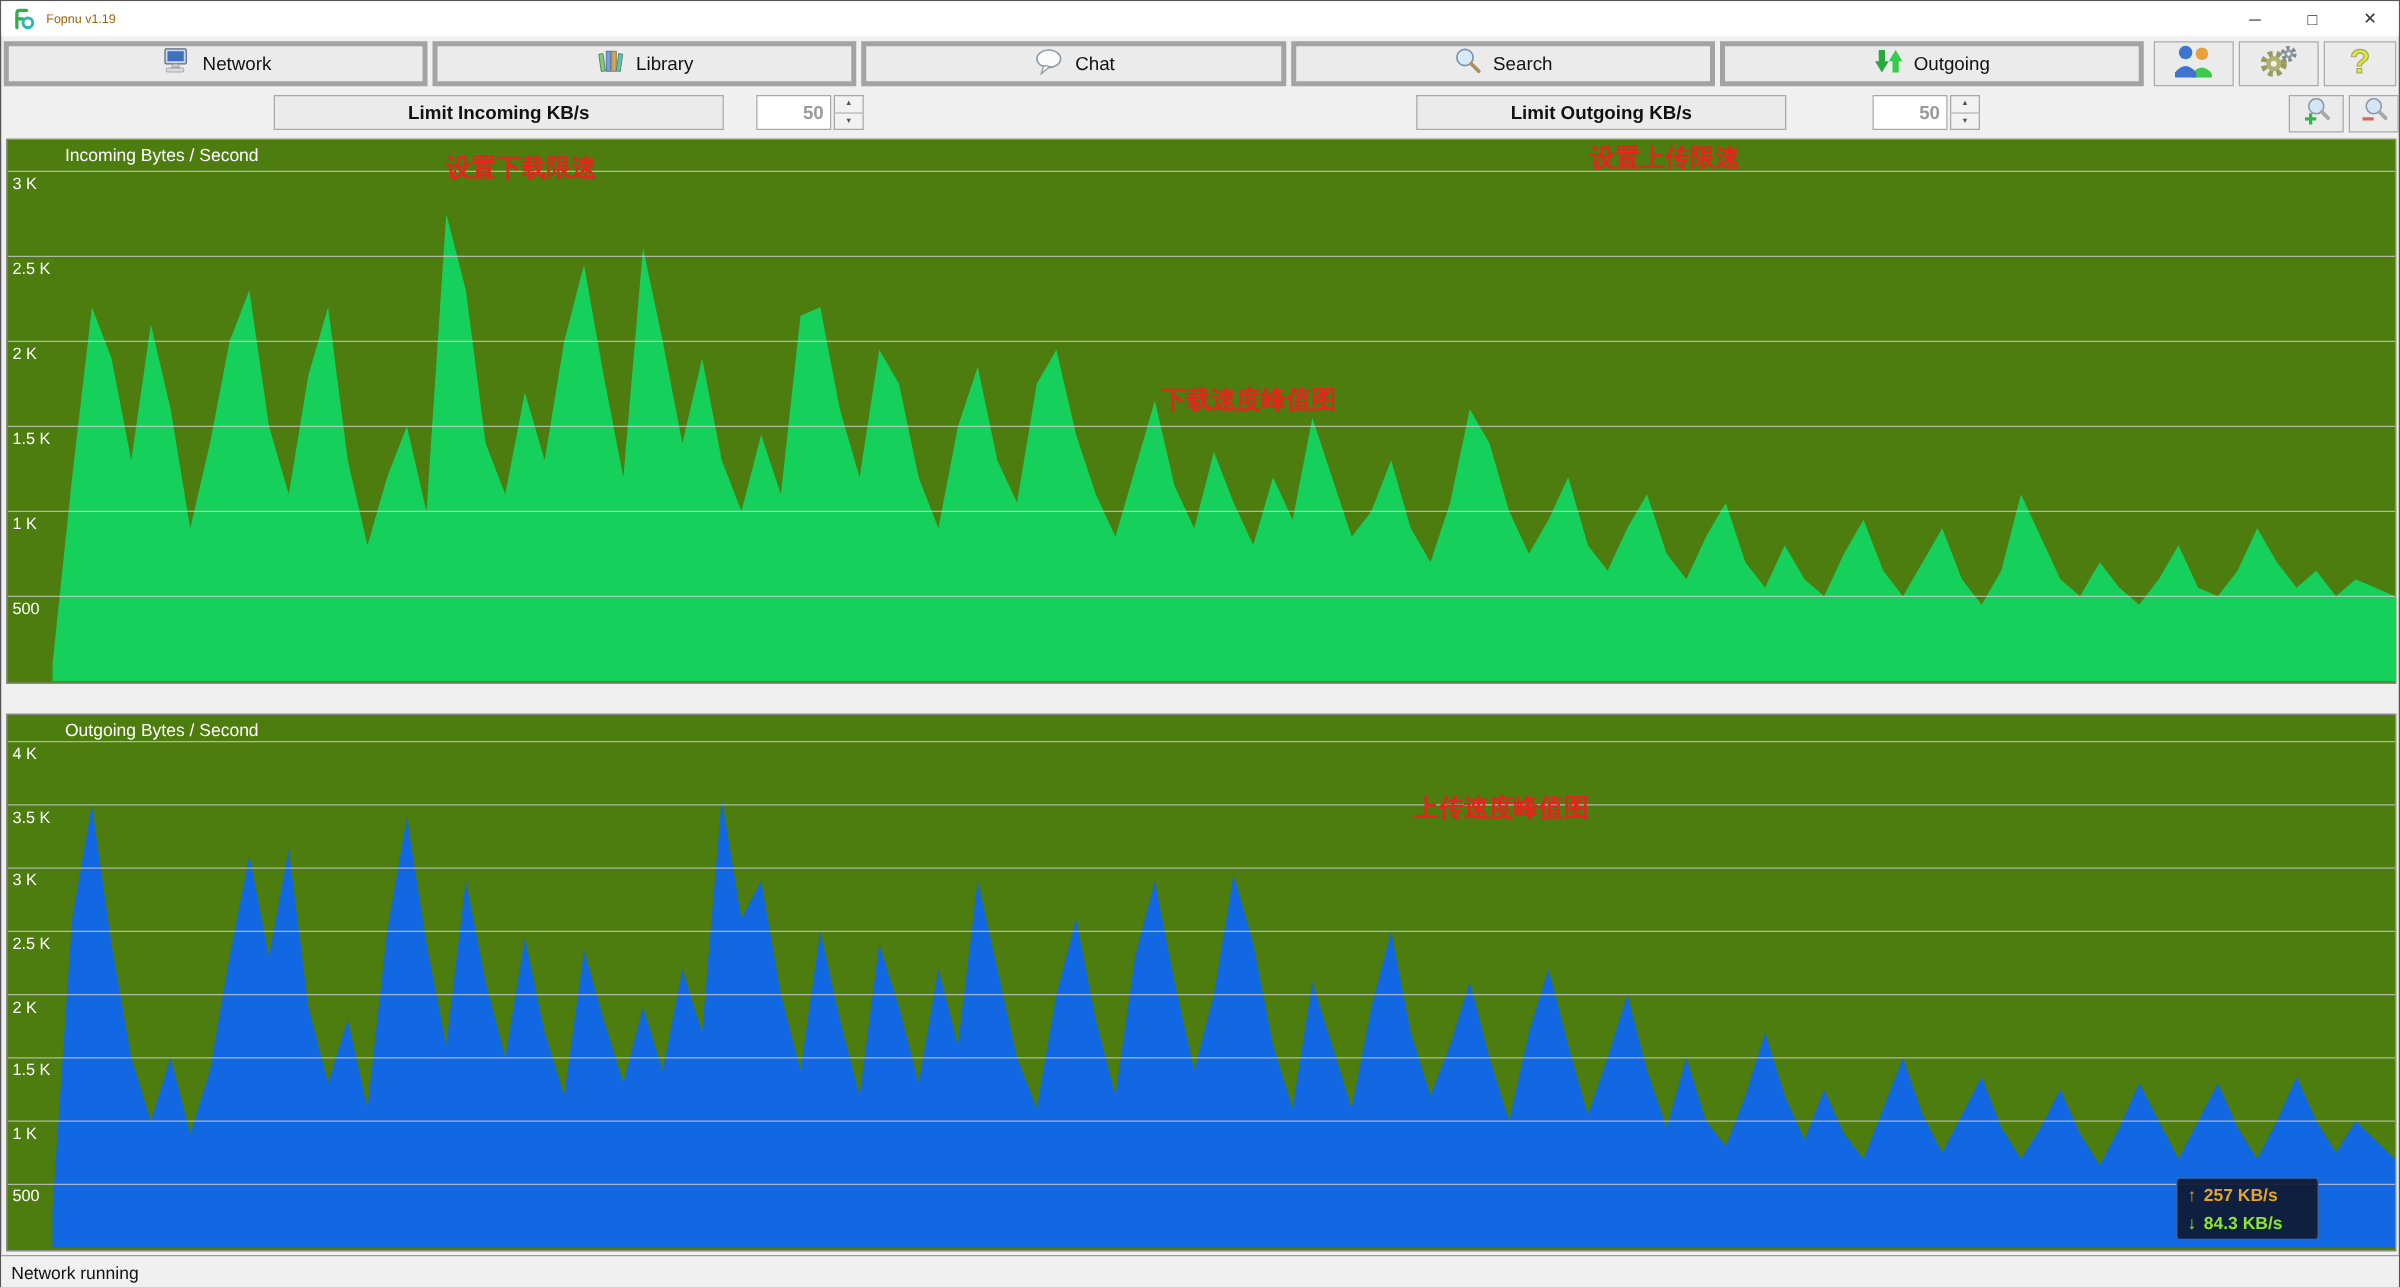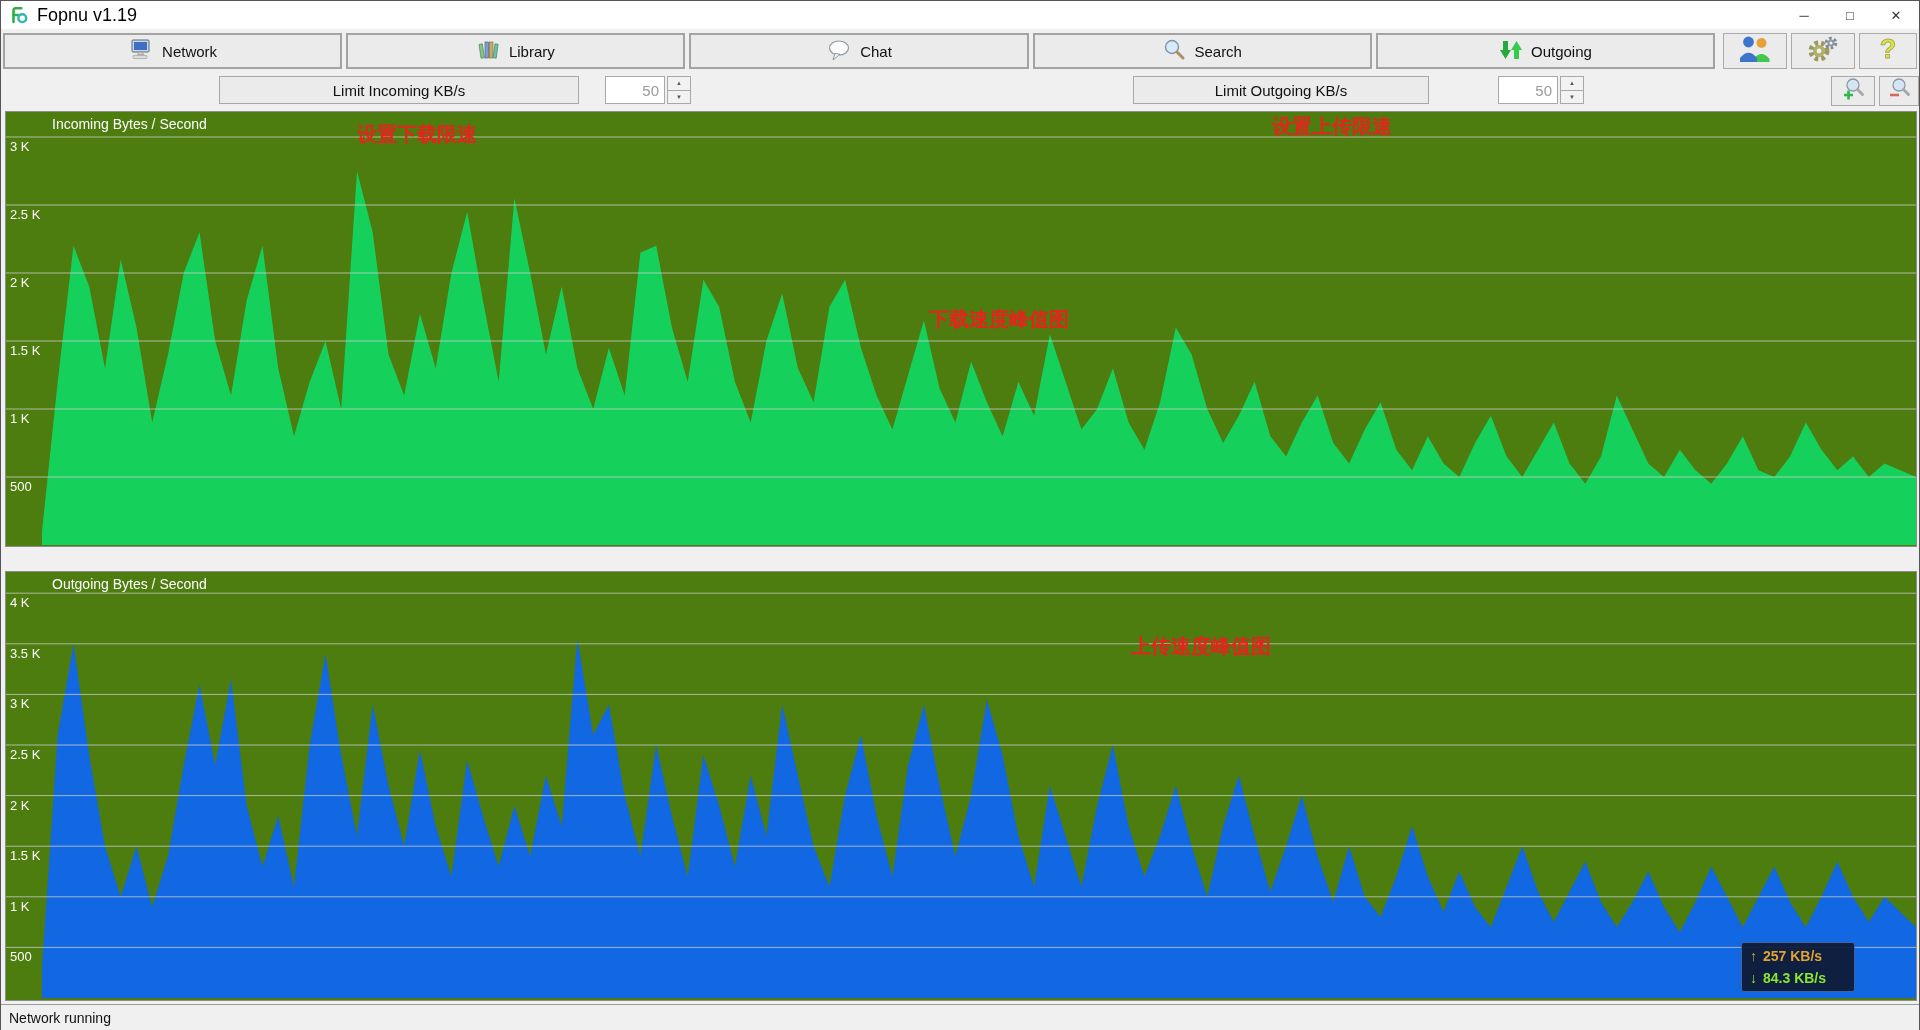--- a/index.html
+++ b/index.html
@@ -3,34 +3,34 @@
 <meta charset="utf-8">
 <style>
   * { margin:0; padding:0; box-sizing:border-box; }
   html,body { width:1920px; height:1030px; overflow:hidden; }
   body { font-family:"Liberation Sans","DejaVu Sans",sans-serif; background:#f0f0f0; }
   .window { position:relative; width:1920px; height:1030px; background:#f0f0f0; border:1px solid #555; }
 
   
   .titlebar { position:absolute; left:0; top:0; width:100%; height:28px; background:#ffffff; display:flex; align-items:center; }
   .titlebar .logo { margin-left:9px; display:flex; align-items:center; }
-  .titlebar .title-text { margin-left:9px; font-size:18px; color:#000000; }
+  .titlebar .title-text { margin-left:9px; font-size:10px; color:#a16207; }
   .win-controls { position:absolute; right:0; top:0; height:28px; display:flex; }
   .win-btn { width:46px; height:28px; display:flex; align-items:center; justify-content:center; font-size:13px; color:#333; cursor:default; }
 
   
   .tabbar { position:absolute; left:0; top:28px; width:100%; height:44px; display:flex; align-items:center; padding:0 2px; }
-  .tab { flex:1; height:36px; margin-right:4px; background:#ebebeb; border:2px solid #a3a3a3; display:flex; align-items:center; justify-content:center; gap:8px; font-size:15px; color:#111; }
+  .tab { flex:1; height:36px; margin-right:4px; background:#ebebeb; border:4px solid #a3a3a3; display:flex; align-items:center; justify-content:center; gap:8px; font-size:15px; color:#111; }
   .tab:last-of-type { margin-right:0; }
   .tab.active { background:#d8e9f9; border:1px solid #3f7fbf; }
   .iconbtn { height:36px; background:#ebebeb; border:1px solid #aaaaaa; display:flex; align-items:center; justify-content:center; margin-left:4px; }
   .iconbtn.users { width:64px; } .iconbtn.gear { width:64px; } .iconbtn.help { width:58px; }
 
   
-  .toolbar { position:absolute; left:0; top:72px; width:100%; height:36px; }
+  .toolbar { position:absolute; left:0; top:72px; width:100%; height:36px;font-weight:bold; }
   .tbtn { position:absolute; top:3px; height:28px; background:#ebebeb; border:1px solid #a8a8a8; display:flex; align-items:center; justify-content:center; font-size:15px; color:#111; }
   #limit-in { left:218px; width:360px; }
   #limit-out { left:1132px; width:296px; }
   .spinbox { position:absolute; top:3px; height:14px; display:flex;border-radius:10px; }
   #spin-in { left:604px; } #spin-out { left:1497px; }
   .spin-value { width:60px; height:28px; background:#ffffff; border:1px solid #a8a8a8; color:#9a9a9a; font-size:15px; display:flex; align-items:center; justify-content:flex-end; padding-right:5px; }
   .spin-arrows { width:24px; height:28px; display:flex; flex-direction:column; margin-left:2px; }
   .spin-up,.spin-down { flex:1; background:#f2f2f2; border:1px solid #a8a8a8; font-size:6px; color:#555; display:flex; align-items:center; justify-content:center; }
   .spin-down { border-top:none; }
   .zoombtn { position:absolute; top:3px; height:30px; background:#ebebeb; border:1px solid #a8a8a8; display:flex; align-items:center; justify-content:center; }

